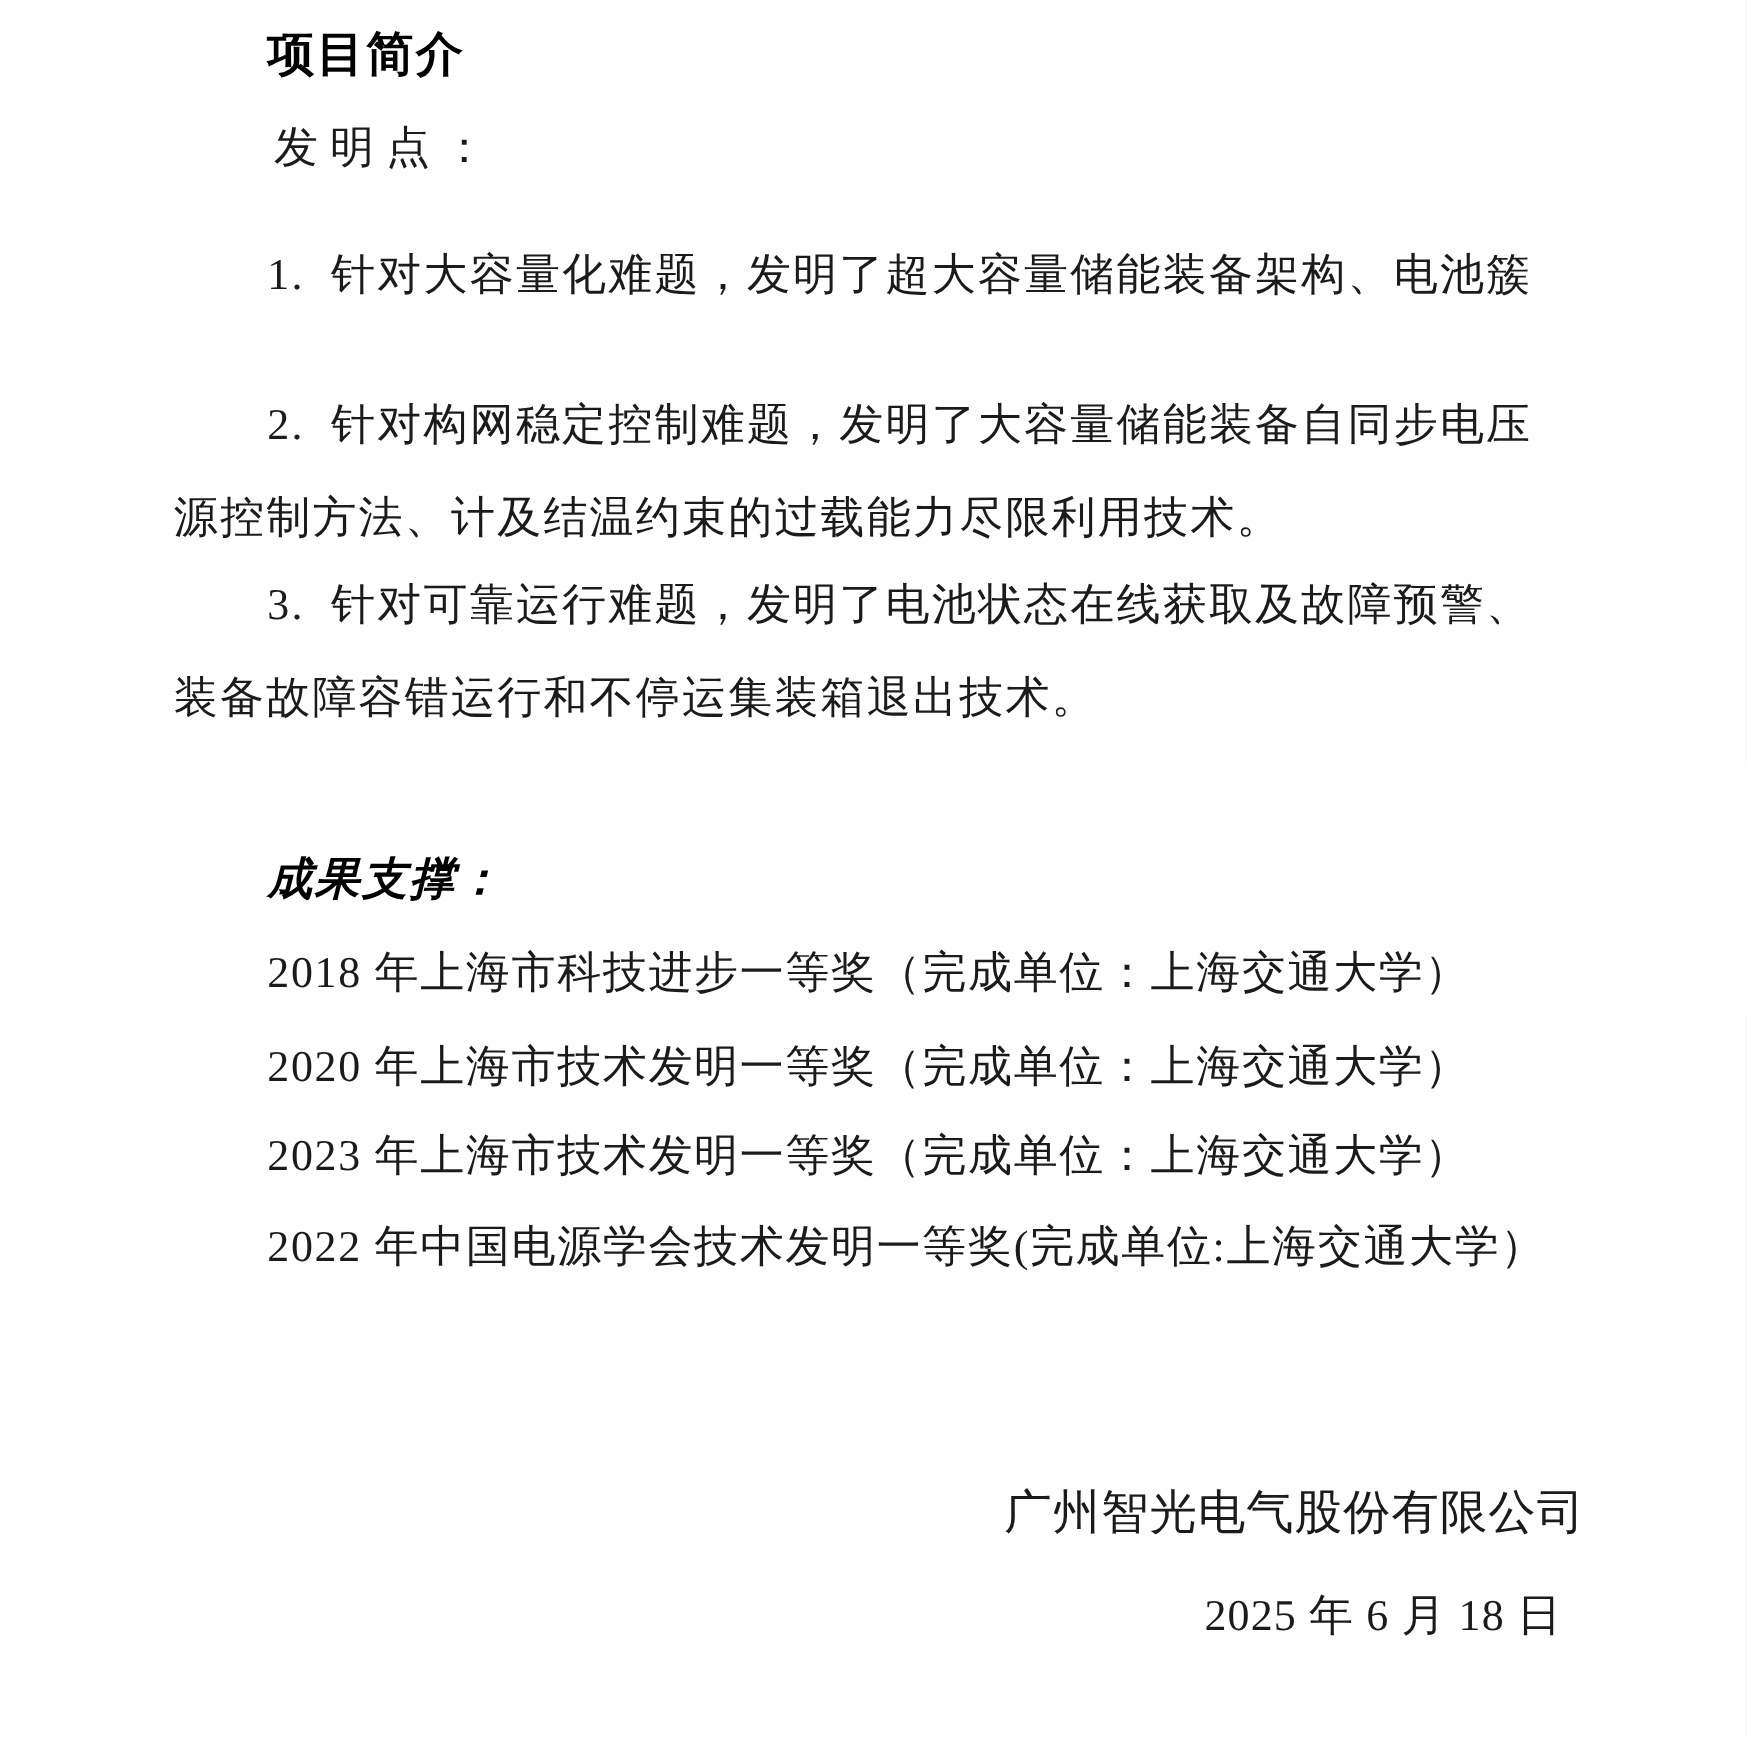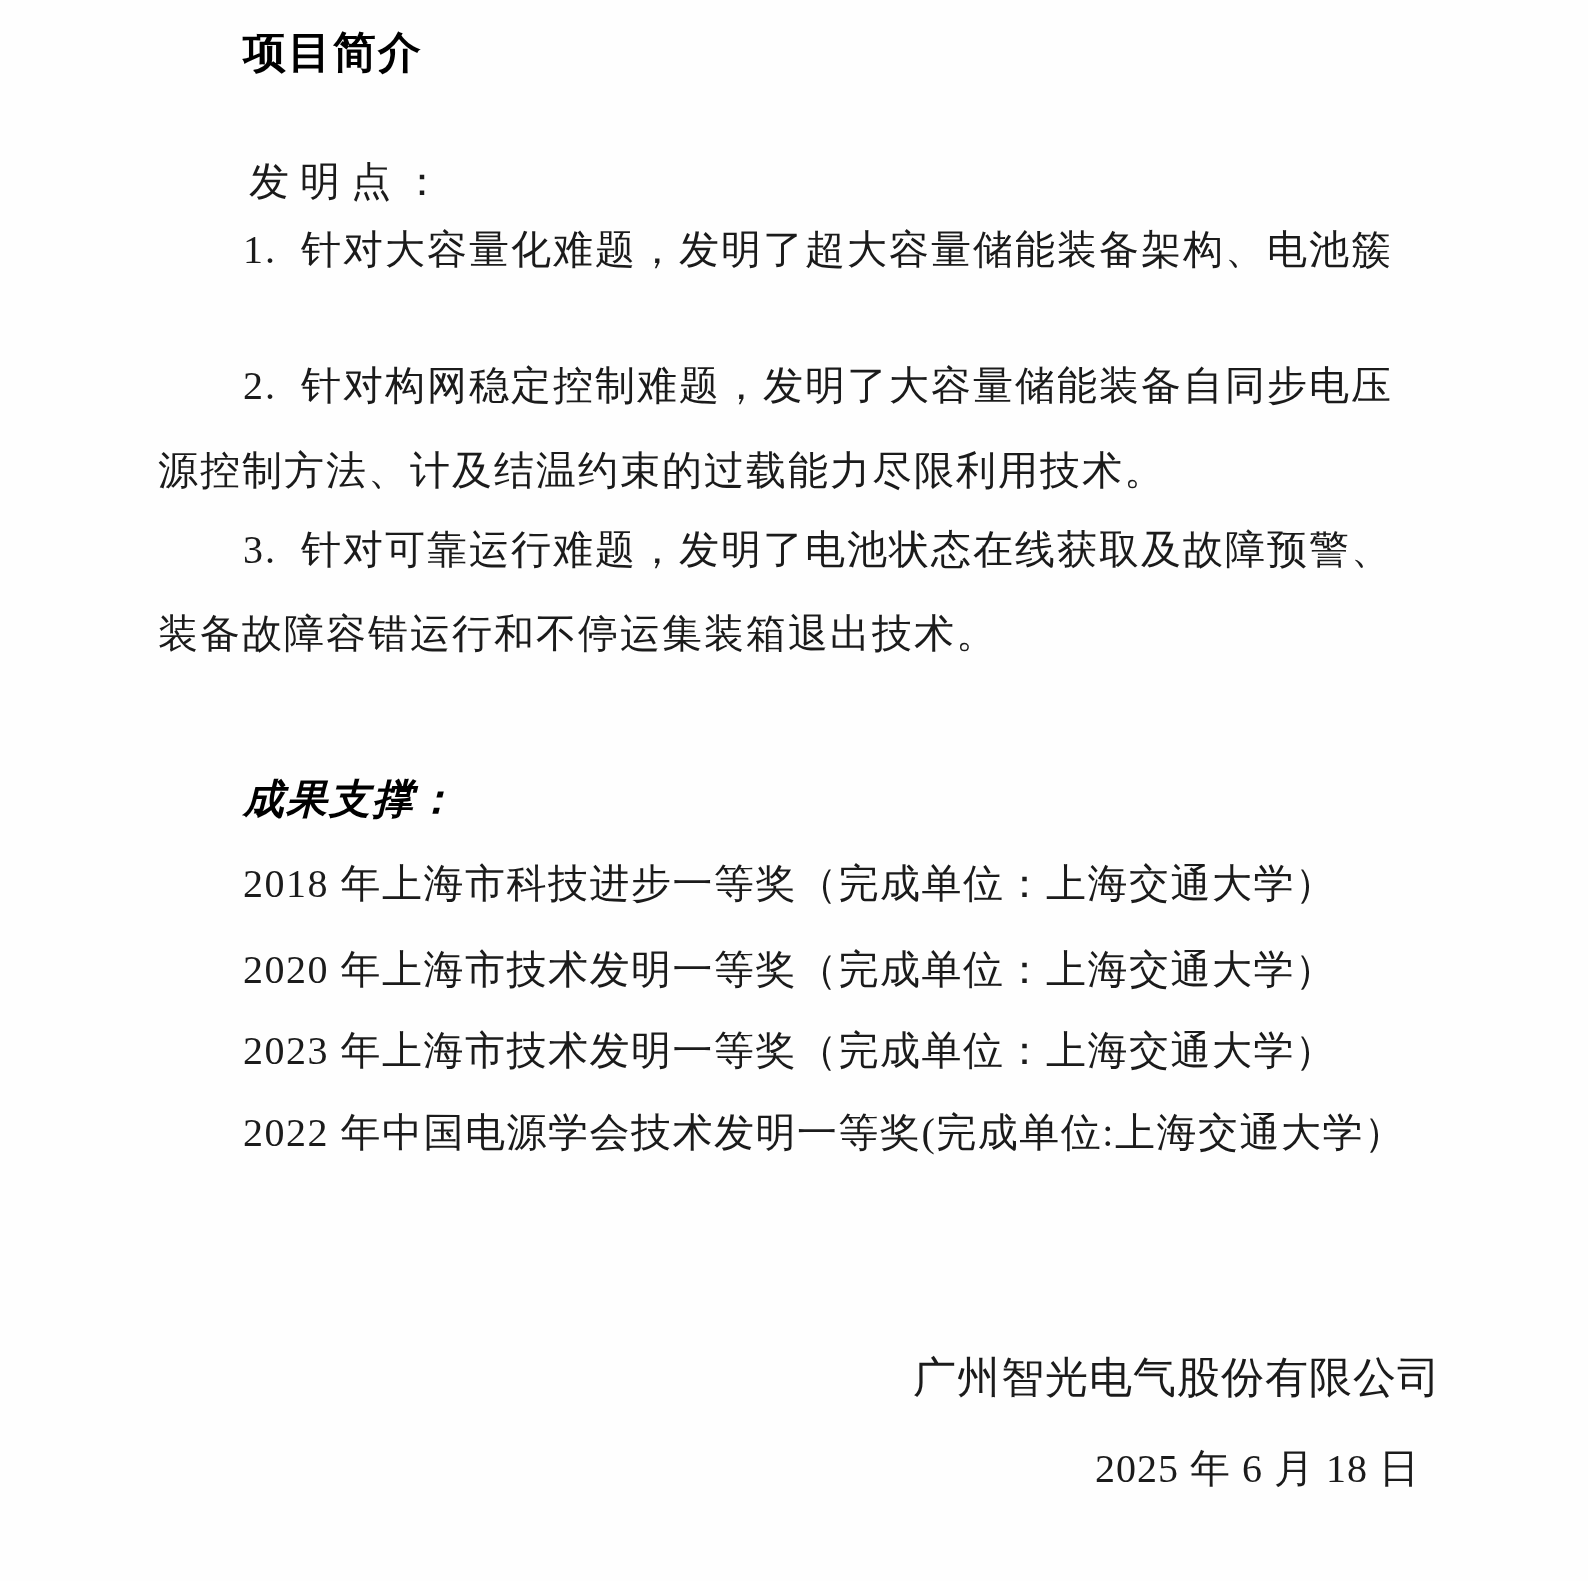--- a/index.html
+++ b/index.html
@@ -13,51 +13,51 @@
     height: 1581px;
     margin: 0 auto;
     background: #fefefe;
     overflow: hidden;
     font-family: "Liberation Serif", "DejaVu Serif", serif;
     color: #1b1b1b;
   }
   .abs { position: absolute; white-space: pre; line-height: 1; }
 
   .doc-title {
-    font-family: Liberation Serif, serif;
+    font-family: Liberation Mono, monospace;
     font-weight: 700;
     font-size: 43px;
     color: #000;
     letter-spacing: 2px;
     margin: 0;
   }
   .invention-label {
     font-size: 40px;
     letter-spacing: 11px;
-    margin-top: 48px;
   }
   .body-line {
     font-size: 40px;
     letter-spacing: 2px;
   }
   .achv-heading {
     font-family: "Liberation Sans", "DejaVu Sans", sans-serif;
     font-weight: 700;
     font-size: 41px;
     color: #000;
     letter-spacing: 2px;
     margin: 0;
   }
   .award-line {
     font-size: 40px;
     letter-spacing: 1.5px;
   }
   .company-line {
     font-size: 43px;
     letter-spacing: 1px;
+    font-family: Liberation Mono, monospace;
   }
   .date-line {
     font-size: 40px;
     letter-spacing: 1px;
   }
 </style>
 </head>
 <body>
 
 <div class="page">

